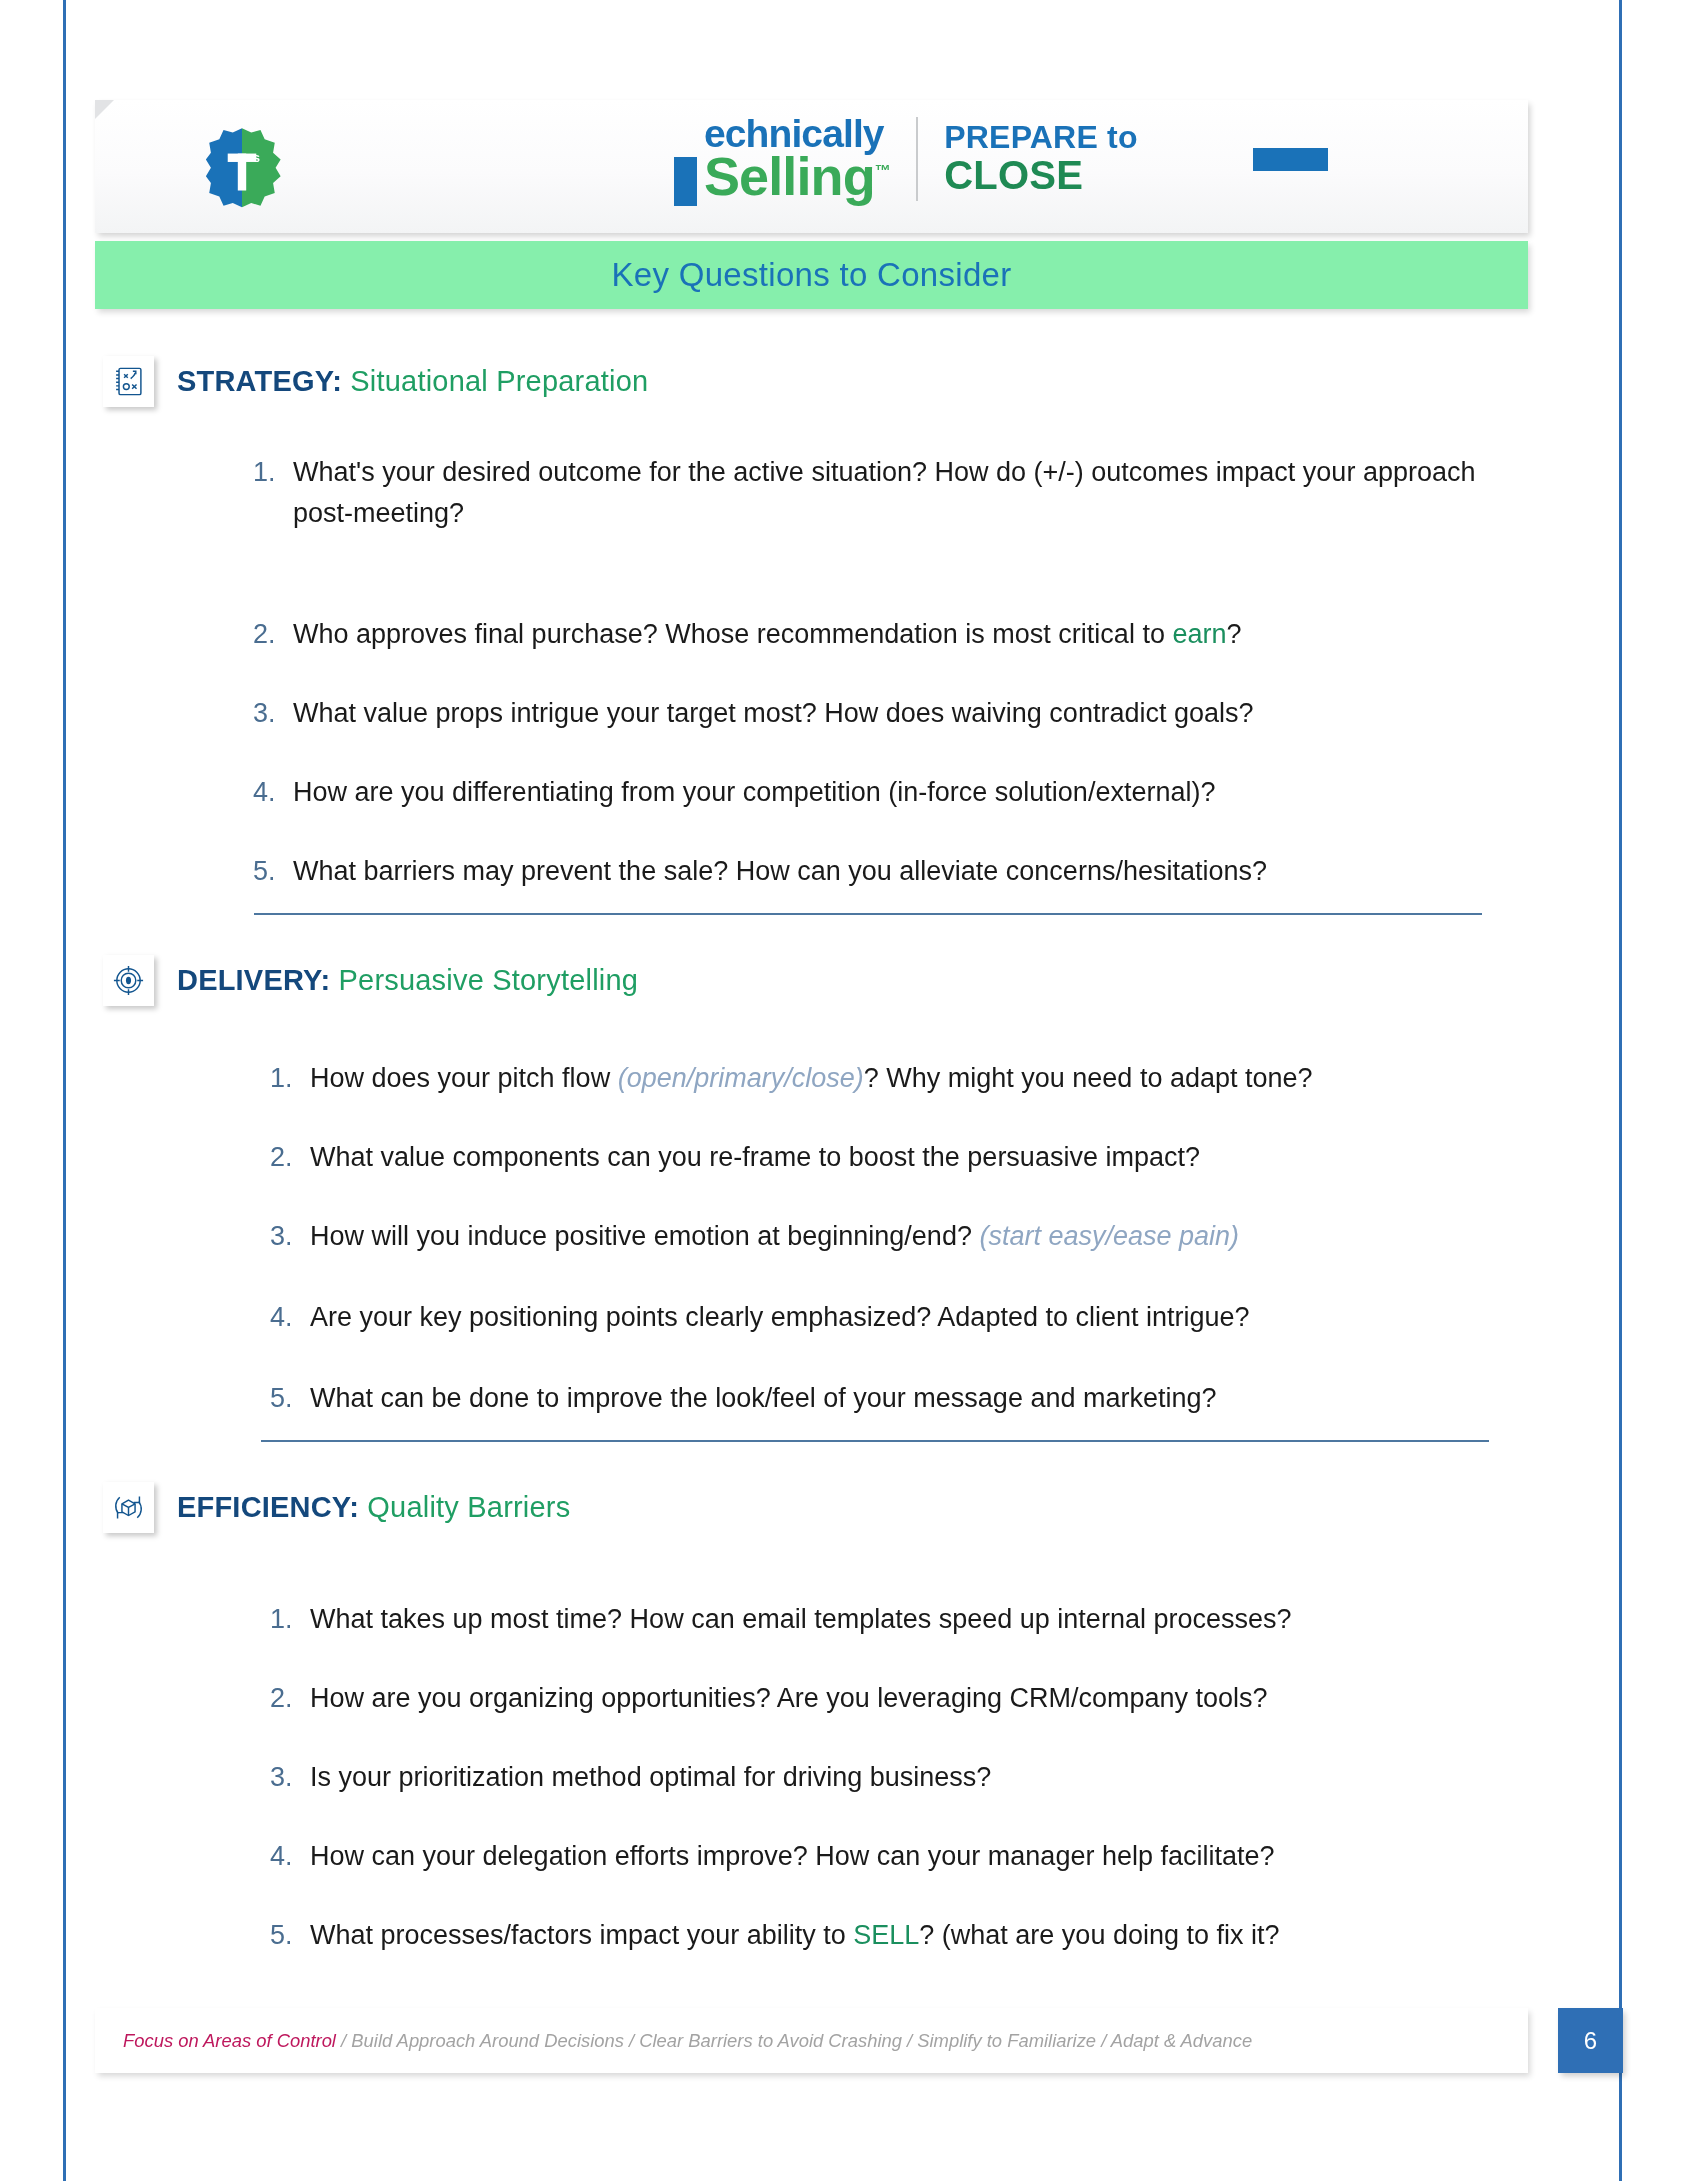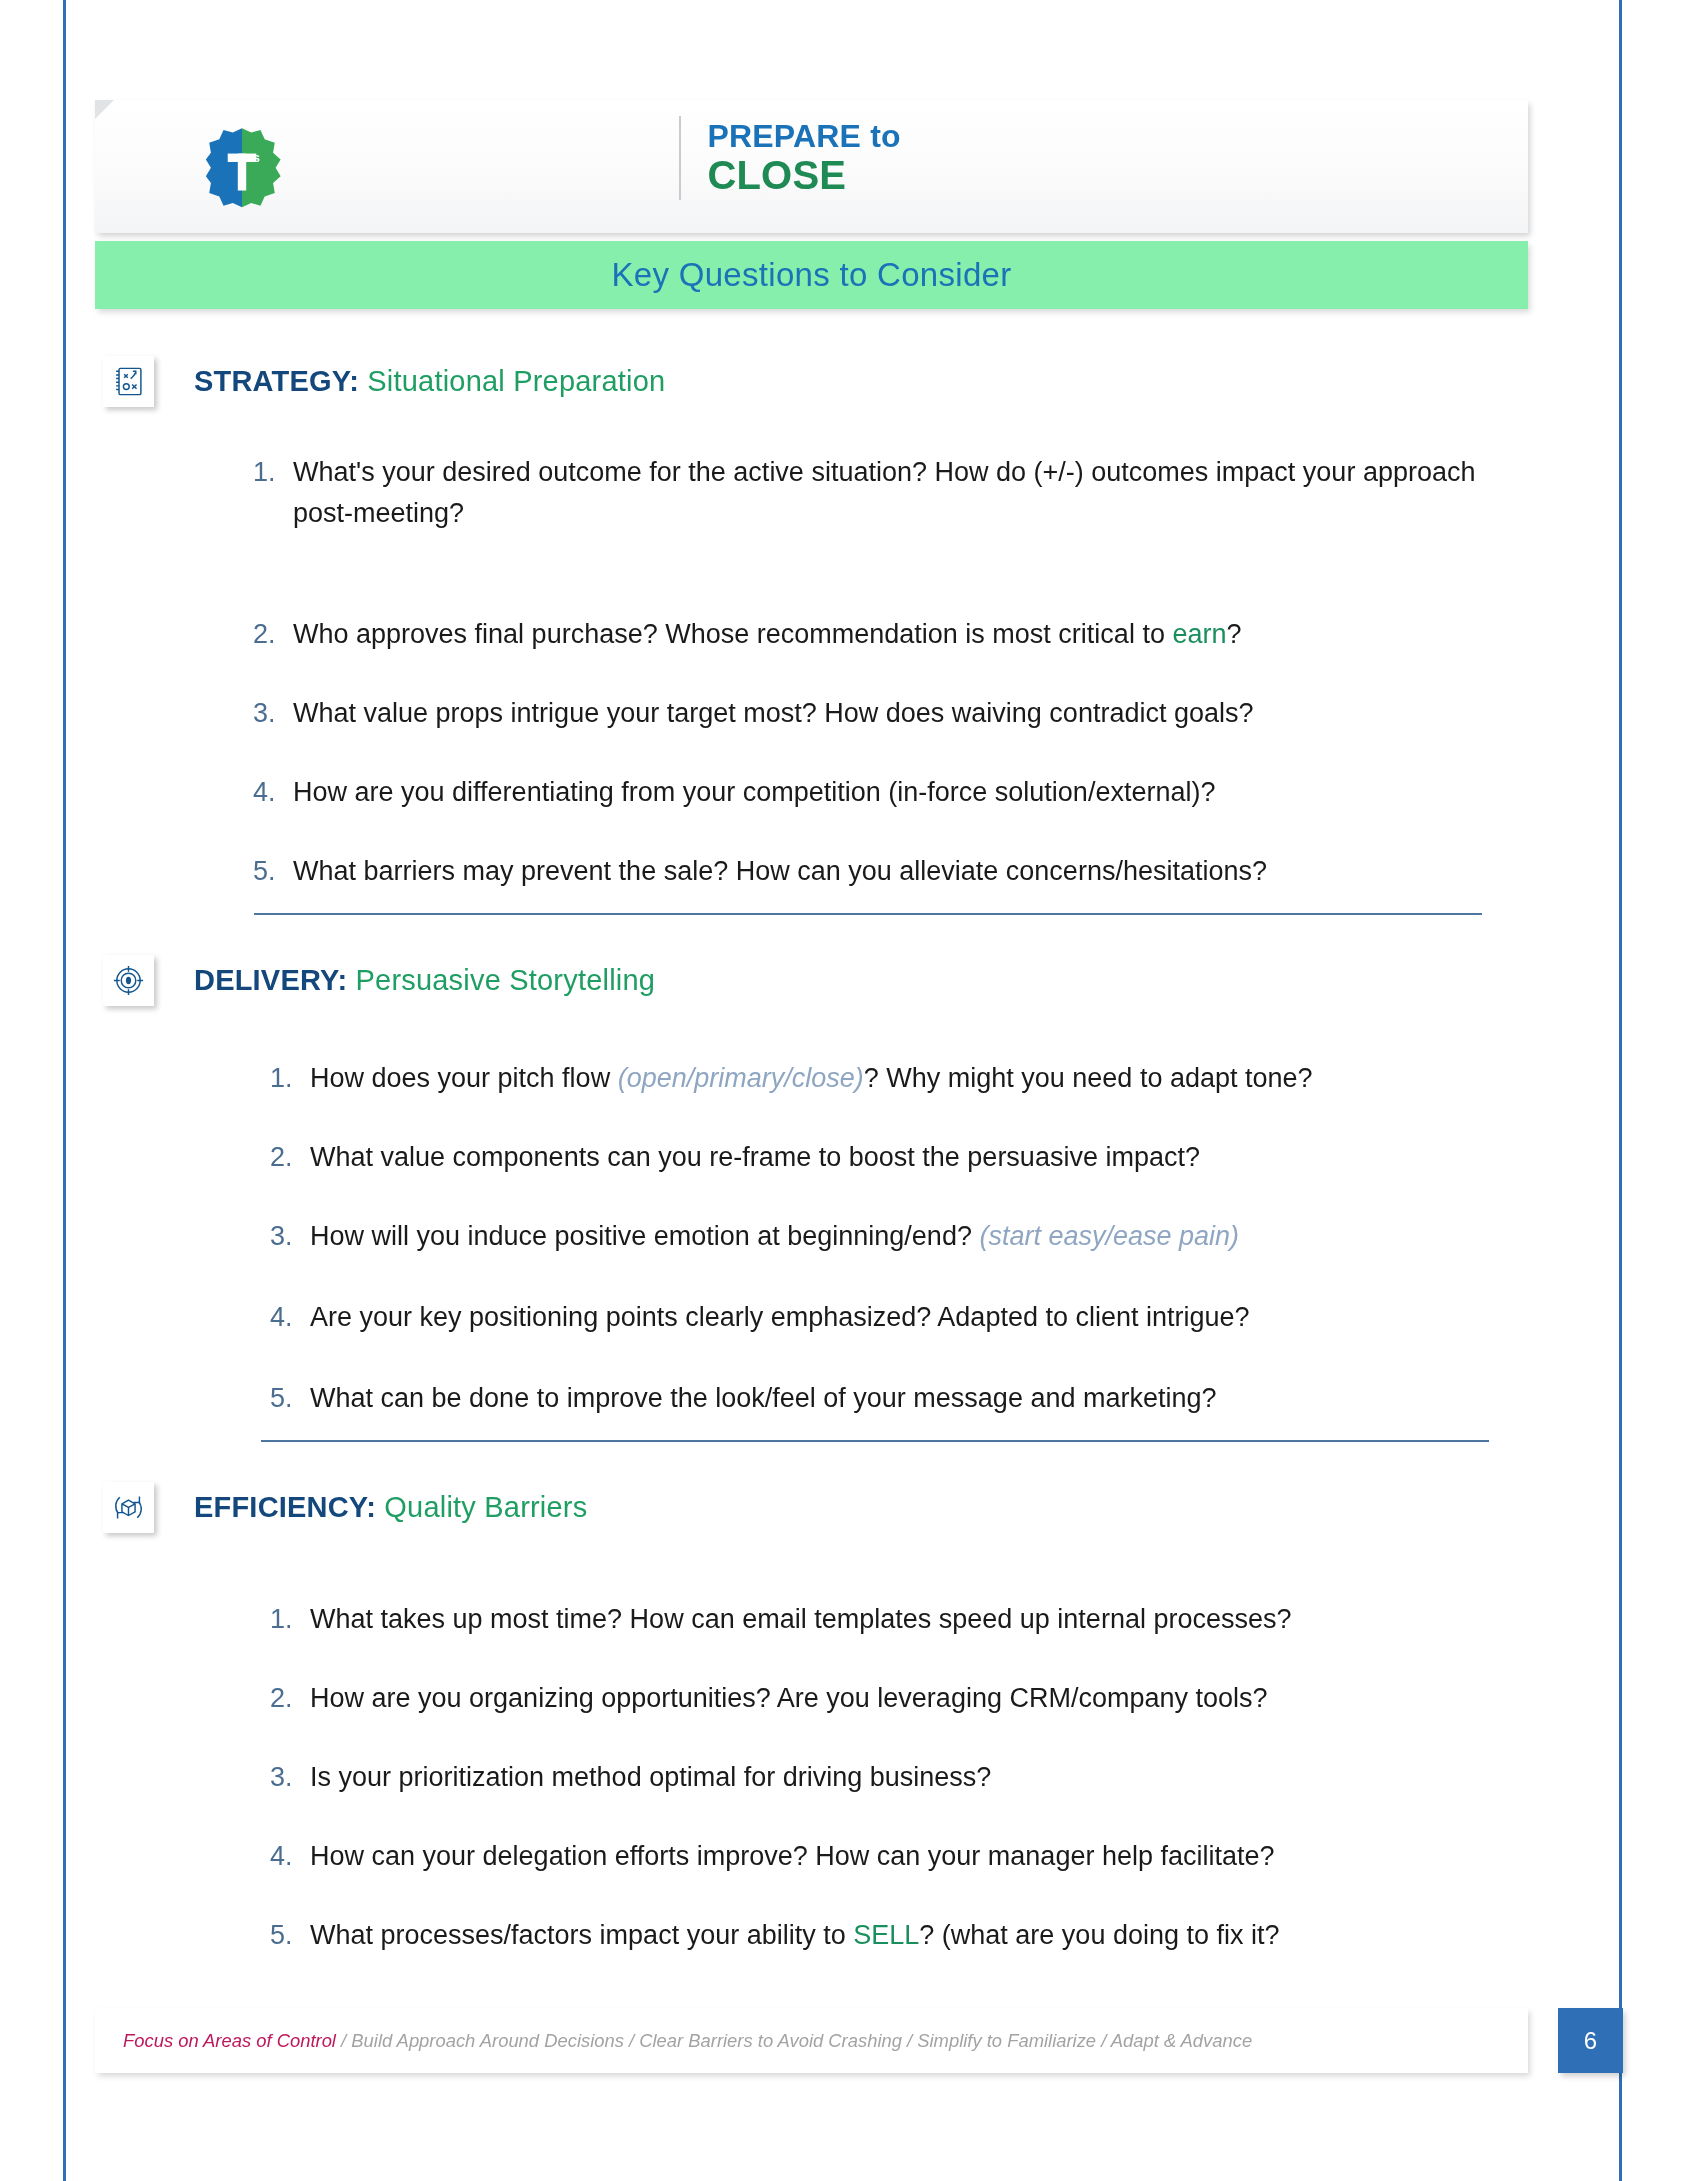--- a/index.html
+++ b/index.html
@@ -148,21 +148,21 @@
     font-size: 33px;
     color: #1a72b8;
     letter-spacing: 0.3px;
   }
 
   
   .section { position: absolute; left: 0; right: 0; }
   .section-head {
     display: flex;
     align-items: center;
-    gap: 40px;
+    gap: 23px;
     padding-left: 37px;
   }
   .section-icon {
     width: 51px;
     height: 51px;
     background: #ffffff;
     box-shadow: 2.6px 2.6px 5.3px rgba(0,0,0,.22);
     display: flex;
     align-items: center;
     justify-content: center;
@@ -261,20 +261,26 @@
         </defs>
         <use href="#gearshape" fill="#1a72b8" clip-path="url(#gclipL)"></use>
         <use href="#gearshape" fill="#3aaa59" clip-path="url(#gclipR)"></use>
         <rect x="33" y="34" width="34" height="10" fill="#ffffff"></rect>
         <rect x="45" y="34" width="10" height="44" fill="#ffffff"></rect>
         <text x="63" y="44" font-size="15" font-weight="700" fill="#ffffff" font-family="Liberation Sans, sans-serif">s</text>
       </svg>
     </div>
 
     <div class="brand-block">
+      <div class="brand-word">
+        <span class="brand-technically">echnically</span>
+        <span class="brand-selling">
+          <span>Selling</span><span class="brand-tm">™</span>
+        </span>
+      </div>
 
       <div class="brand-divider"></div>
 
       <div class="doc-title-lines">
         <span class="doc-title-1">PREPARE to</span>
         <span class="doc-title-2">CLOSE</span>
       </div>
     </div>
   </div>
 

